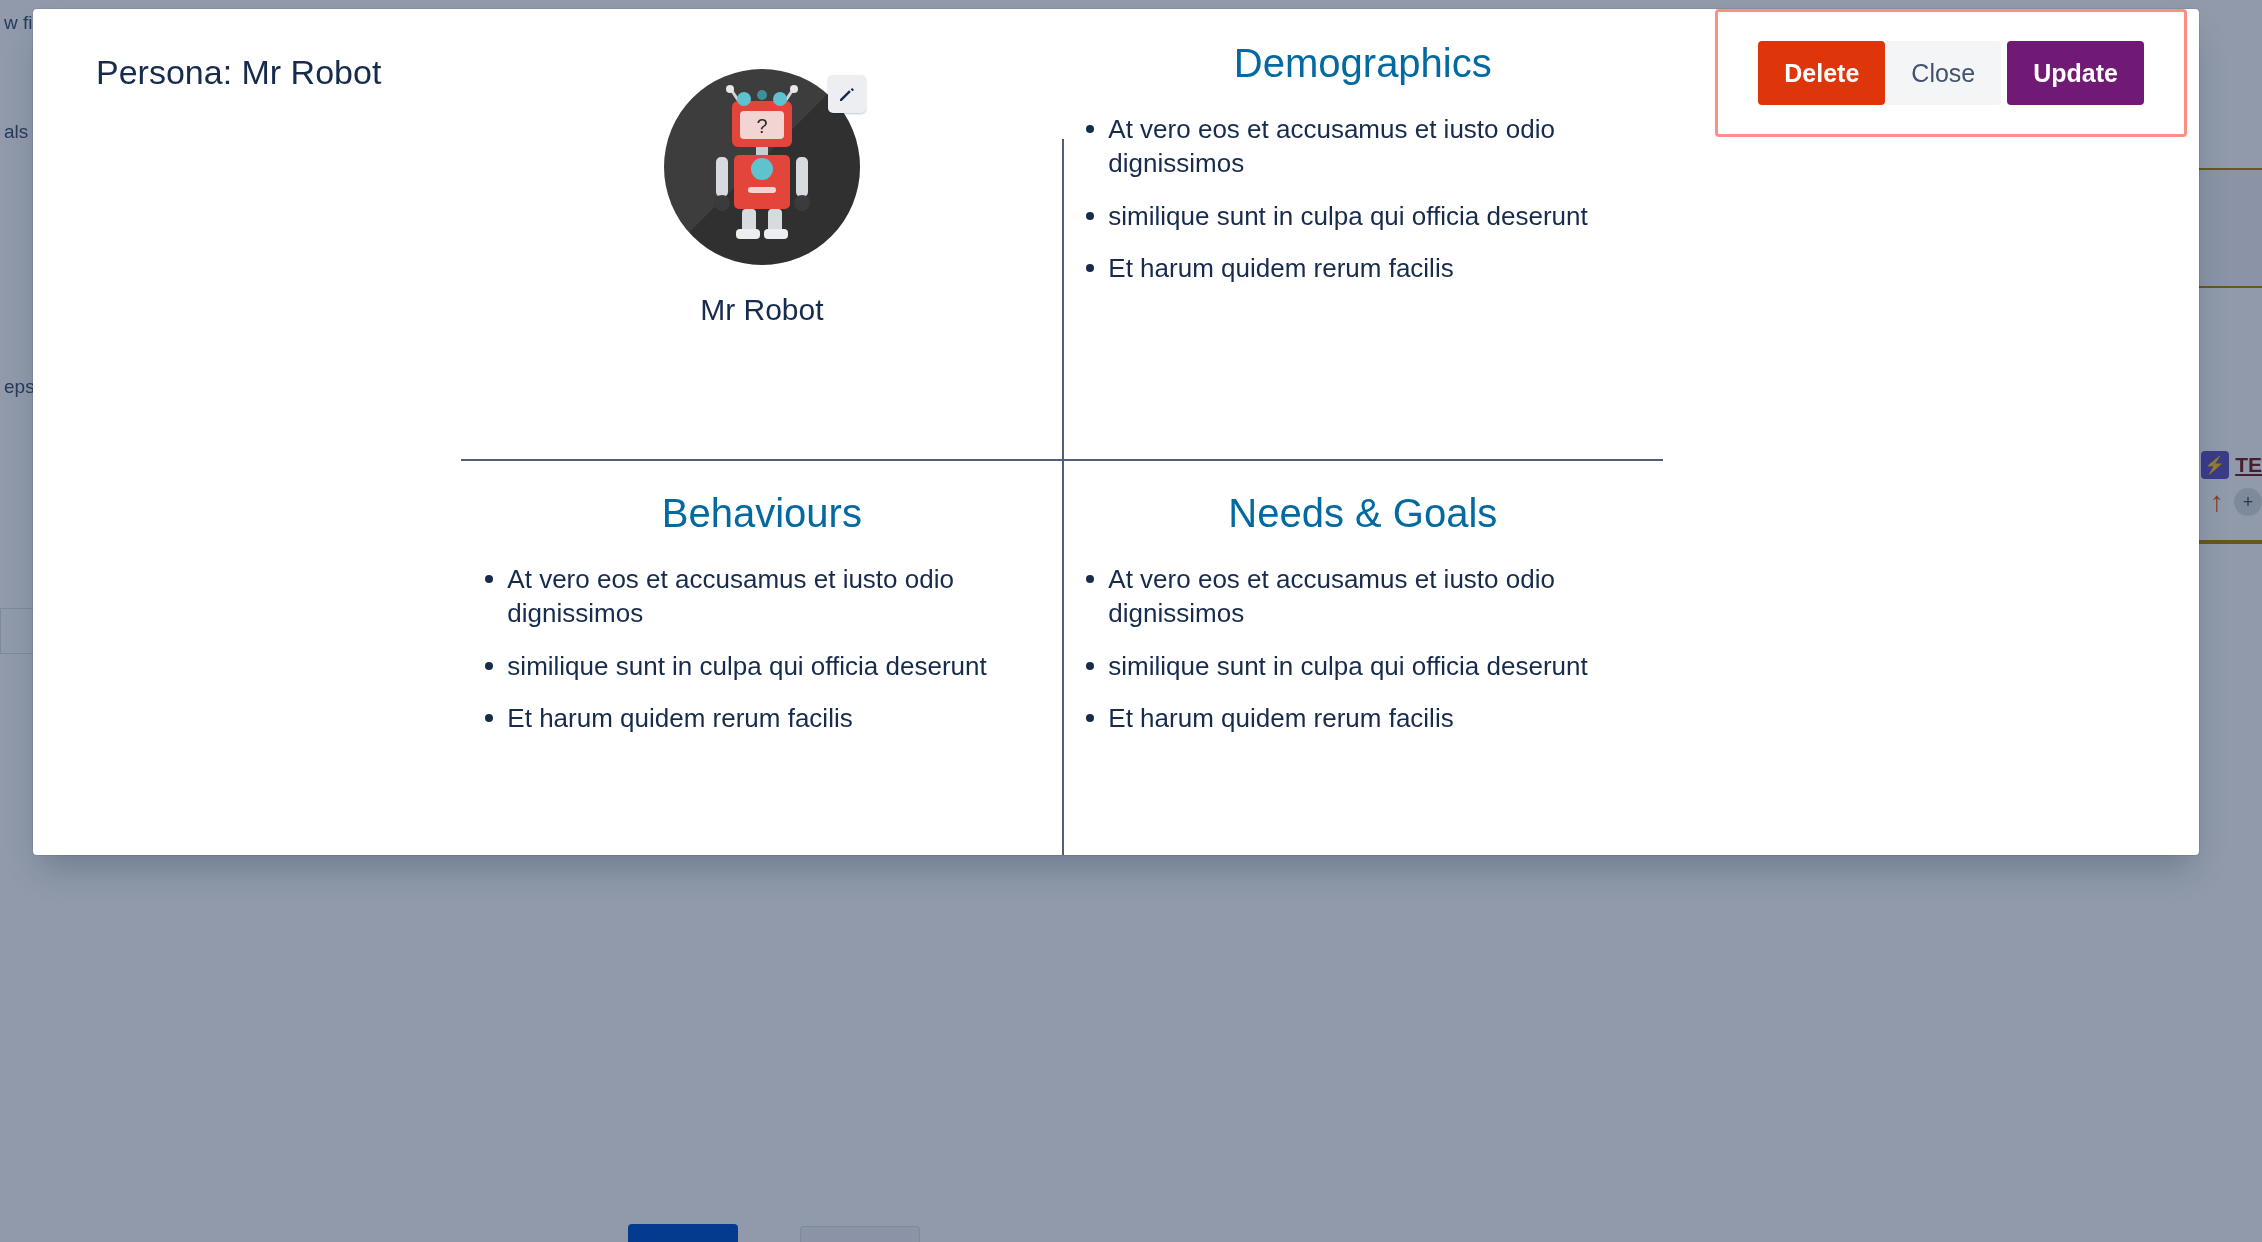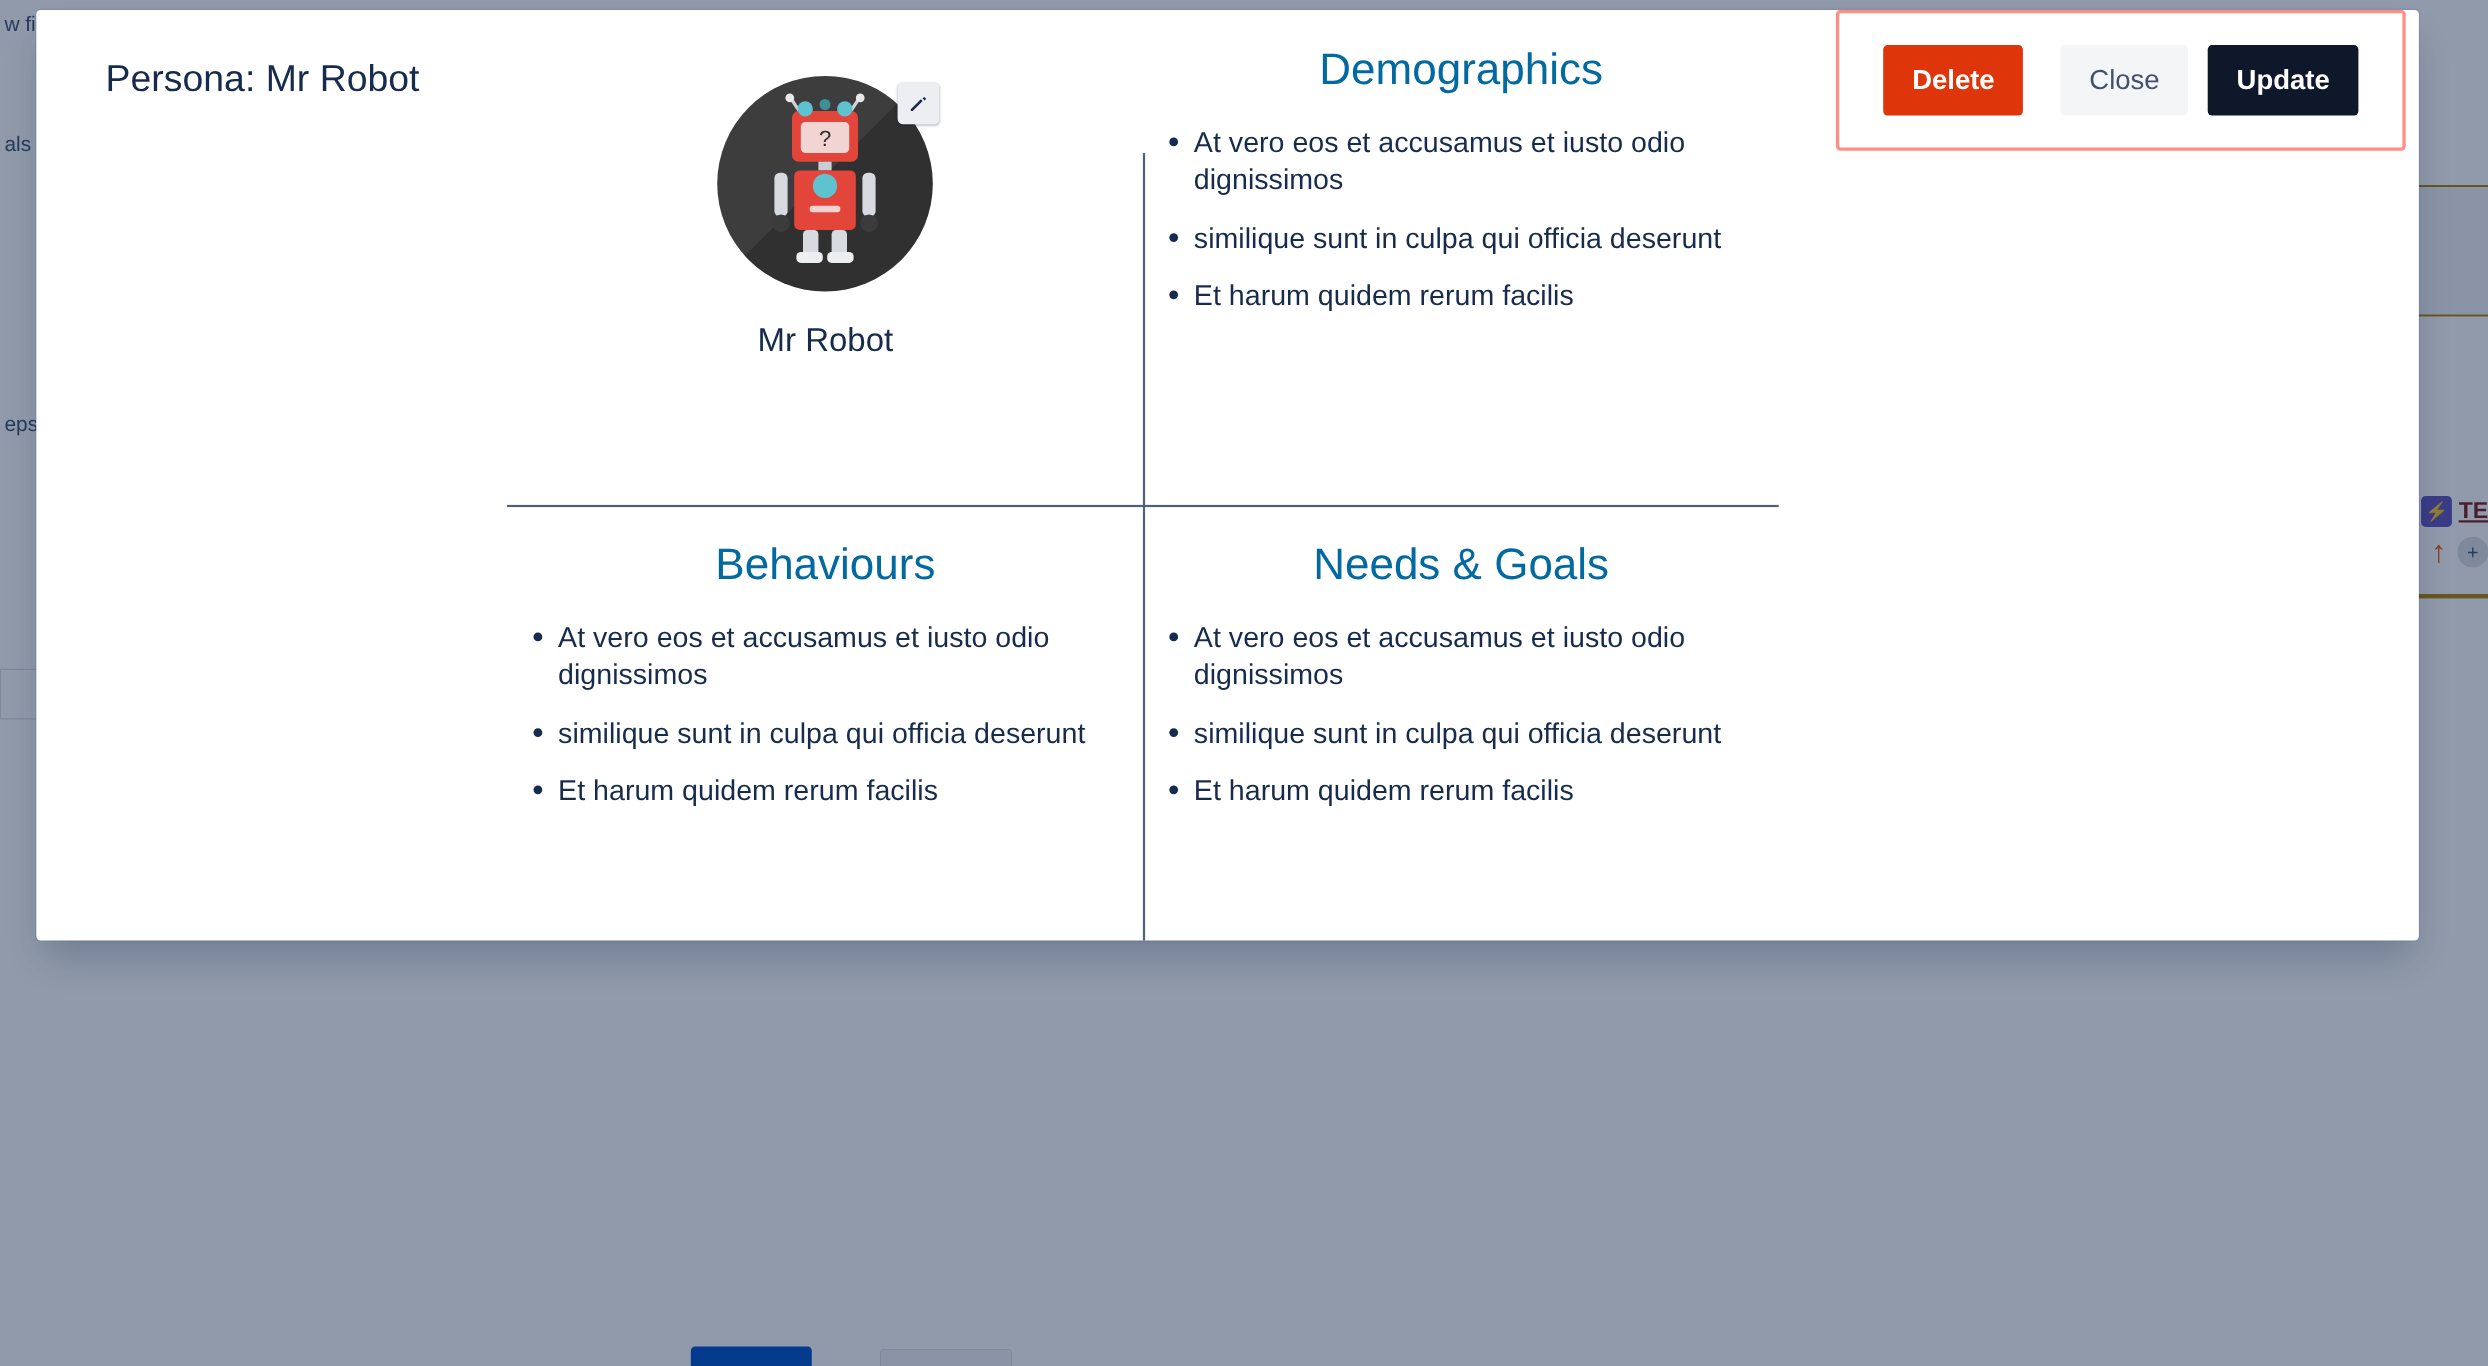--- a/index.html
+++ b/index.html
@@ -258,36 +258,35 @@
     height: 128px;
     border-top: 1px solid #e6e8ec;
     display: flex;
     align-items: center;
     justify-content: space-between;
     padding: 0 40px;
     margin: 0 12px 14px 12px;
     border: 3px solid #ff8f85;
     border-radius: 4px;
     background: #ffffff;
-    gap: 34px;
   }
   .btn {
     border: none;
     border-radius: 4px;
     font-size: 25px;
     font-weight: bold;
     font-family: "Liberation Sans", sans-serif;
     padding: 0 26px;
     height: 64px;
     cursor: pointer;
     line-height: 64px;
   }
   .btn-delete { background: #de350b; color: #ffffff; }
   .btn-close  { background: #f4f5f7; color: #42526e; font-weight: normal; }
-  .btn-update { background: #0f172a; color: #ffffff; margin-left: 18px; }
+  .btn-update { background: #701a75; color: #ffffff; margin-left: 6px; }
   .footer-right { display: flex; align-items: center; }
 </style>
 </head>
 <body>
 
 <div class="page-bg">
   <div class="bg-left-panel"></div>
 
   <div class="bg-strip" id="bg-strip-1">w fi</div>
   <div class="bg-strip" id="bg-strip-2">als</div>

